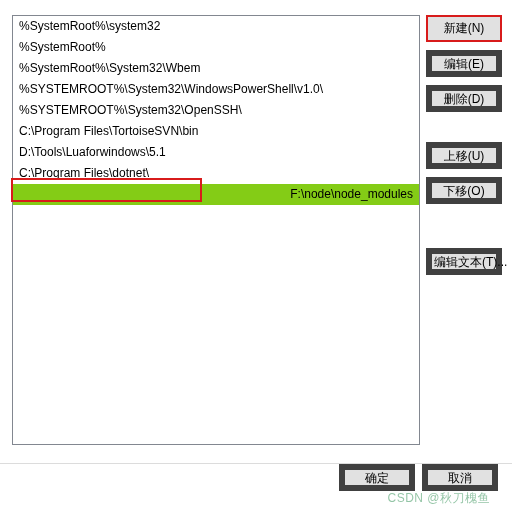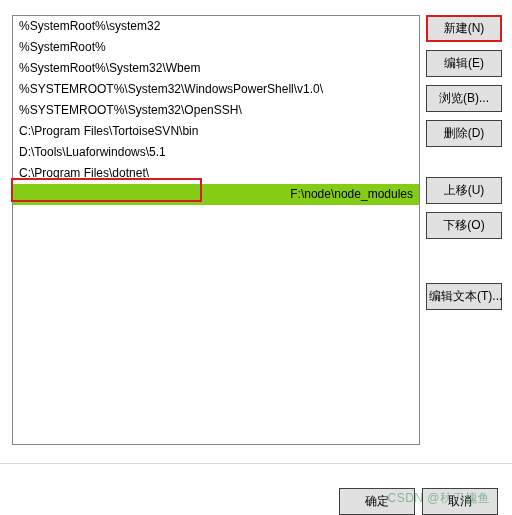--- a/index.html
+++ b/index.html
@@ -45,21 +45,21 @@
       right: 10px;
       top: 15px;
       width: 76px;
       display: flex;
       flex-direction: column;
     }
     .btn {
       width: 76px;
       height: 27px;
       background: #e1e1e1;
-      border: 1px solid #404040;
+      border: 6px solid #404040;
       font-size: 12px;
       font-family: inherit;
       cursor: pointer;
       margin-bottom: 8px;
       color: #000;
       text-align: center;
       padding: 0 2px;
       white-space: nowrap;
     }
     .gap-sm { margin-top: 22px; }
@@ -79,21 +79,21 @@
     }
     .footer {
       position: absolute;
       left: 0;
       right: 0;
       bottom: 0;
       height: 52px;
       border-top: 1px solid #dcdcdc;
       display: flex;
       justify-content: flex-end;
-      align-items: flex-end;
+      align-items: flex-start;
       padding-right: 14px;
       gap: 7px;
       background: #fff;
     }
     .footer .btn {
       margin-bottom: 0;
       width: 76px;
     }
     .watermark {
       position: absolute;
@@ -121,21 +121,20 @@
       <div class="list-item">D:\Tools\Luaforwindows\5.1</div>
       <div class="list-item">C:\Program Files\dotnet\</div>
       <div class="list-item selected">F:\node\node_modules</div>
     </div>
 
   <div class="highlight-path"></div>
 
   <div class="btn-col">
     <button class="btn highlight-new">新建(N)</button>
     <button class="btn">编辑(E)</button>
-    <button class="btn">浏览(B)...</button>
     <button class="btn">删除(D)</button>
     <button class="btn gap-sm">上移(U)</button>
     <button class="btn">下移(O)</button>
     <button class="btn gap-md">编辑文本(T)...</button>
   </div>
 
   <div class="footer">
     <button class="btn">确定</button>
     <button class="btn">取消</button>
     <span class="watermark">CSDN @秋刀槐鱼</span>

